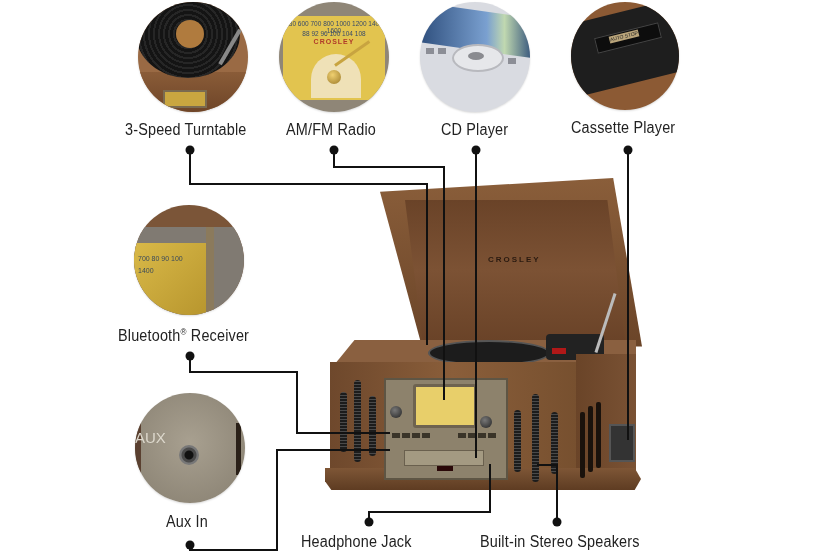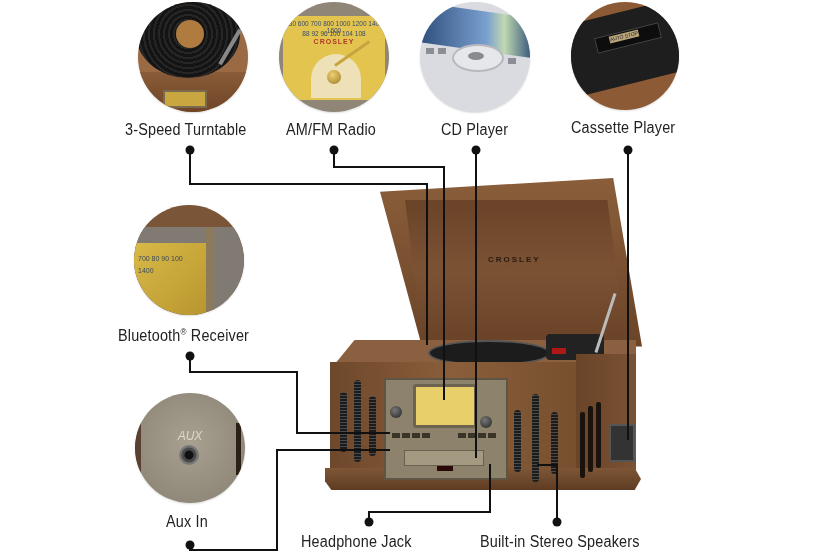--- a/index.html
+++ b/index.html
@@ -43,21 +43,21 @@
 
   
   #c-bluetooth { left: 134px; top: 205px; width: 110px; height: 110px; background: #7b5538; }
   #c-bluetooth .grain { position:absolute; left:0; top:22px; width:110px; height:95px; background:#807a72; }
   #c-bluetooth .dial { position:absolute; left:0; top:38px; width:72px; height:72px; background: linear-gradient(135deg,#d9b948,#b8962e); }
   #c-bluetooth .bracket { position:absolute; left:72px; top:22px; width:8px; height:90px; background:#8b7a5c; }
   #c-bluetooth .nums { position:absolute; left:4px; top:48px; width:62px; font-size:7px; color:#3a4a5a; line-height:12px; }
 
   
   #c-aux { left: 135px; top: 393px; width: 110px; height: 110px; background: radial-gradient(circle at 50% 45%, #a8a090, #877f70); }
-  #c-aux .aux-text { position:absolute; left:0; top:36px; width:110px; text-align:center; font-size:12px; color:#ddd8cc;font-style:italic; }
+  #c-aux .aux-text { position:absolute; left:0; top:36px; width:110px; font-size:15px; color:#ddd8cc; }
   #c-aux .jack { position:absolute; left:44px; top:52px; width:20px; height:20px; border-radius:50%; background: radial-gradient(circle,#111 0 4px,#4a4a4a 5px 7px,#777 8px 10px); }
   #c-aux .edge-l { position:absolute; left:0; top:20px; width:6px; height:70px; background:#5a4030; }
   #c-aux .edge-r { position:absolute; right:4px; top:30px; width:5px; height:52px; background:#2a2018; }
 
   
   .product { position:absolute; left:0; top:0; width:833px; height:555px; }
   .lid-outer { position:absolute; left:380px; top:178px; width:262px; height:172px;
      clip-path: polygon(0 8%, 89% 0, 100% 98%, 16% 98%); background: linear-gradient(180deg,#8a5e3a,#6a4428); }
   .lid-inner { position:absolute; left:405px; top:200px; width:220px; height:140px;
      clip-path: polygon(0 0, 92% 0, 100% 100%, 8% 100%); background: linear-gradient(180deg,#6a4328,#7c5234 50%,#6a4328); }

